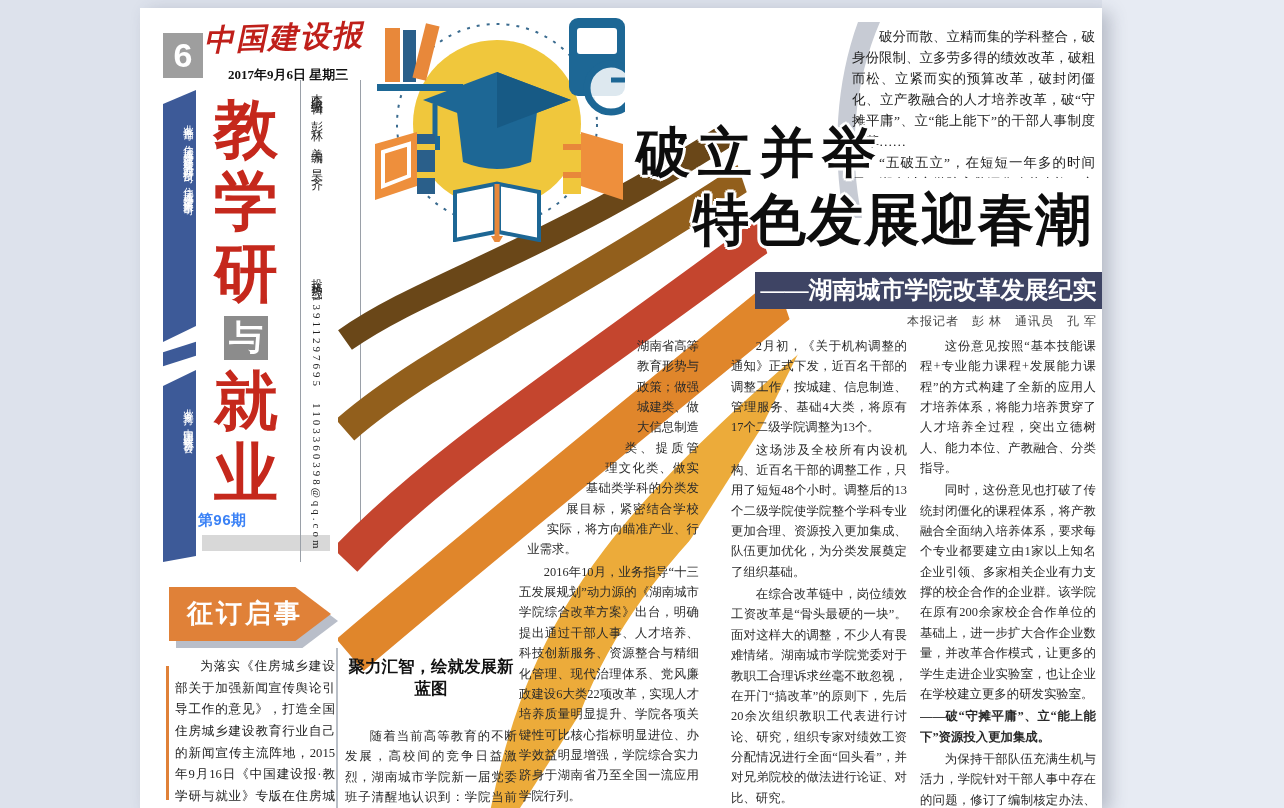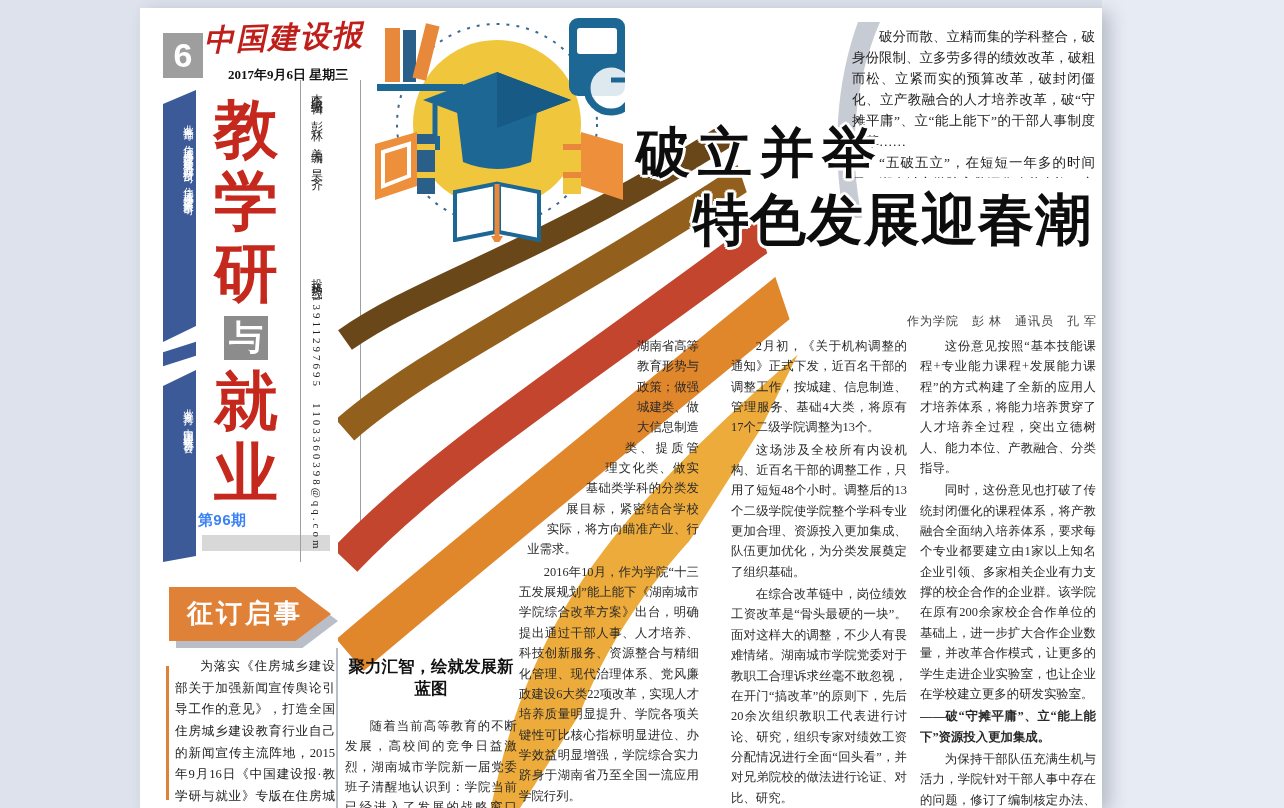--- a/index.html
+++ b/index.html
@@ -65,21 +65,21 @@
          line-height:1.56;text-align:justify;color:#1d1d1d;z-index:2;}
   .intro p{margin:0;text-indent:2em;}
 
   
   .col{overflow:hidden;z-index:2;}
   .col1{left:205px;top:640px;width:172px;height:160px;}
   .col2{left:379px;top:328px;width:180px;height:472px;font-family:Liberation Serif, serif;}
   .col3{left:591px;top:328px;width:176px;height:472px;}
   .col4{left:780px;top:328px;width:176px;height:472px;}
   .colp{font-size:12.4px;line-height:1.64;text-align:justify;color:#2a2a2a;text-indent:2em;margin:0 0 2px;}
-  .colh{font-weight:bold;font-size:16.5px;text-align:center;color:#111;margin:8px 0 16px;text-indent:0;}
+  .colh{font-weight:bold;font-size:16.5px;text-align:center;color:#111;margin:8px 0 26px;text-indent:0;}
   .colsub{font-weight:bold;text-indent:0;}
   .wrap2{float:left;width:118px;height:212px;shape-outside:polygon(0 0,100% 0,100% 42%,0 100%);}
 </style>
 </head>
 <body>
 
 <div id="rightstrip"></div>
 
 <div id="paper">
 
@@ -184,37 +184,38 @@
     <g>
       <path d="M82,182 L122,174 L122,222 L82,230 Z" fill="#fff" stroke="#1d6795" stroke-width="4"></path>
       <path d="M166,182 L126,174 L126,222 L166,230 Z" fill="#fff" stroke="#1d6795" stroke-width="4"></path>
       <line x1="124" y1="174" x2="124" y2="226" stroke="#e8883a" stroke-width="5"></line>
       <polygon points="118,226 130,226 124,236" fill="#e8883a"></polygon>
     </g>
   </svg>
 
   <div class="hl1 halo">破立并举</div>
   <div class="hl2 halo">特色发展迎春潮</div>
-  <div class="byline">作为学院　彭 林　通讯员　孔 军</div>
+  <div class="subtitlebar">——湖南城市学院改革发展纪实</div>
+  <div class="byline">本报记者　彭 林　通讯员　孔 军</div>
 
   <div class="intro">
     <p>破分而散、立精而集的学科整合，破身份限制、立多劳多得的绩效改革，破粗而松、立紧而实的预算改革，破封闭僵化、立产教融合的人才培养改革，破“守摊平庸”、立“能上能下”的干部人事制度改革……</p>
     <p>“五破五立”，在短短一年多的时间里，湖南城市学院高擎深化改革大旗，实现了核心竞争的全面提升，探索出一条地方性本科院校的特色发展之路。</p>
   </div>
 
   <div class="col col1">
     <p class="colh">聚力汇智，绘就发展新蓝图</p>
     <p class="colp">随着当前高等教育的不断发展，高校间的竞争日益激烈，湖南城市学院新一届党委班子清醒地认识到：学院当前已经进入了发展的战略窗口期，面临多重机遇和挑战，转型发展势在必行。</p>
 
   </div>
 
   <div class="col col2">
     <div class="wrap2"></div>
     <p class="colp" style="text-indent:0">湖南省高等教育形势与政策；做强城建类、做大信息制造类、提质管理文化类、做实基础类学科的分类发展目标，紧密结合学校实际，将方向瞄准产业、行业需求。</p>
-    <p class="colp">2016年10月，作为学院“十三五发展规划”能上能下《湖南城市学院综合改革方案》出台，明确提出通过干部人事、人才培养、科技创新服务、资源整合与精细化管理、现代治理体系、党风廉政建设6大类22项改革，实现人才培养质量明显提升、学院各项关键性可比核心指标明显进位、办学效益明显增强，学院综合实力跻身于湖南省乃至全国一流应用学院行列。</p>
+    <p class="colp">2016年10月，业务指导“十三五发展规划”动力源的《湖南城市学院综合改革方案》出台，明确提出通过干部人事、人才培养、科技创新服务、资源整合与精细化管理、现代治理体系、党风廉政建设6大类22项改革，实现人才培养质量明显提升、学院各项关键性可比核心指标明显进位、办学效益明显增强，学院综合实力跻身于湖南省乃至全国一流应用学院行列。</p>
     <p class="colp">这些关键的时间节点，成为了学院深化改革路上的重要里程碑。文件中关于学院发展、关于改革目标的重要论述，开启了特色发展的新篇章。</p>
 
   </div>
 
   <div class="col col3">
     <p class="colp">2月初，《关于机构调整的通知》正式下发，近百名干部的调整工作，按城建、信息制造、管理服务、基础4大类，将原有17个二级学院调整为13个。</p>
     <p class="colp">这场涉及全校所有内设机构、近百名干部的调整工作，只用了短短48个小时。调整后的13个二级学院使学院整个学科专业更加合理、资源投入更加集成、队伍更加优化，为分类发展奠定了组织基础。</p>
     <p class="colp">在综合改革链中，岗位绩效工资改革是“骨头最硬的一块”。面对这样大的调整，不少人有畏难情绪。湖南城市学院党委对于教职工合理诉求丝毫不敢忽视，在开门“搞改革”的原则下，先后20余次组织教职工代表进行讨论、研究，组织专家对绩效工资分配情况进行全面“回头看”，并对兄弟院校的做法进行论证、对比、研究。</p>
 
   </div>

